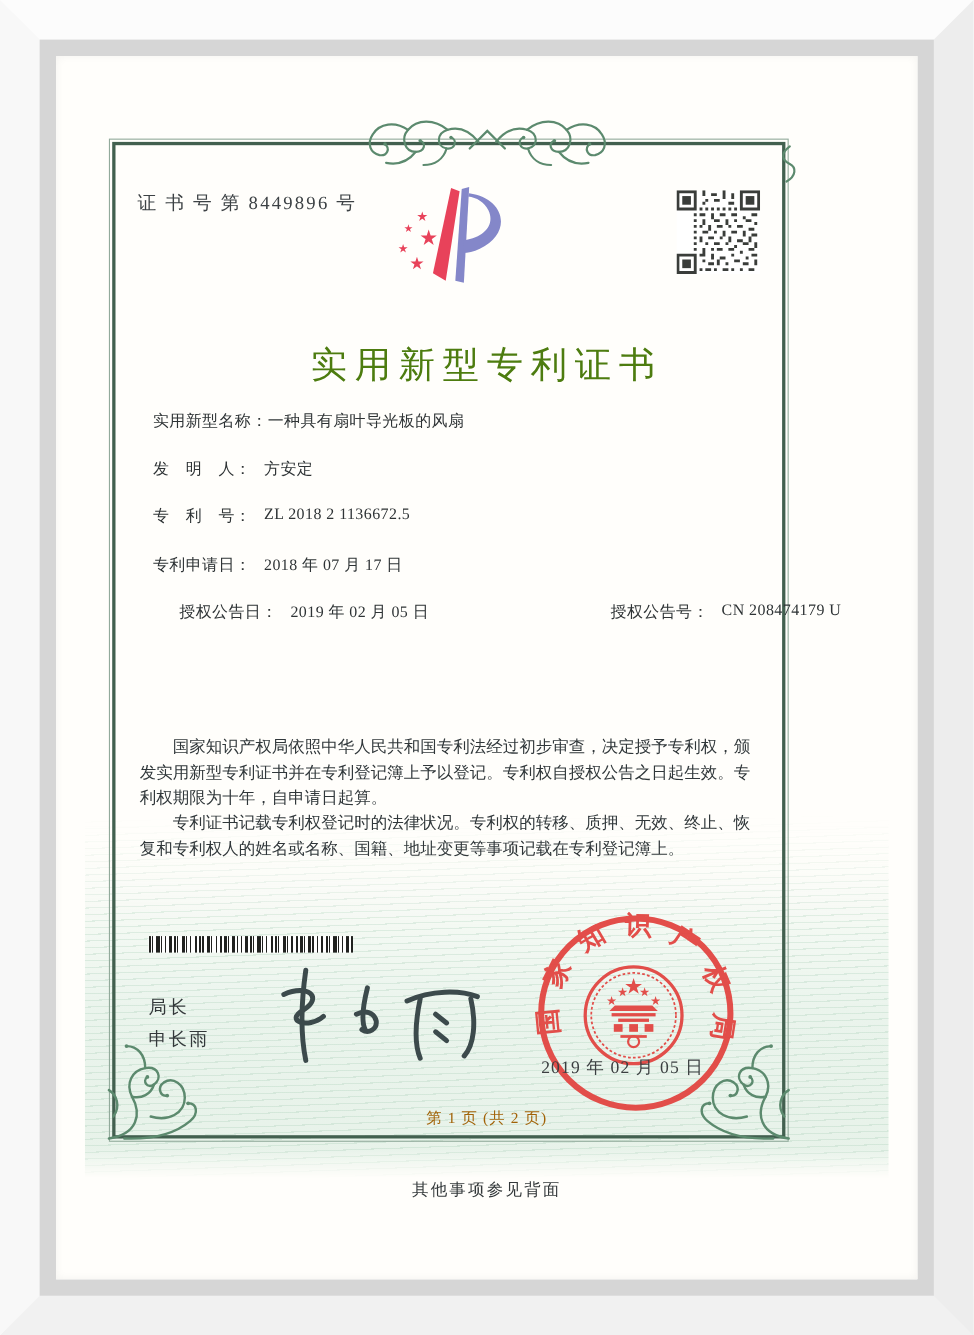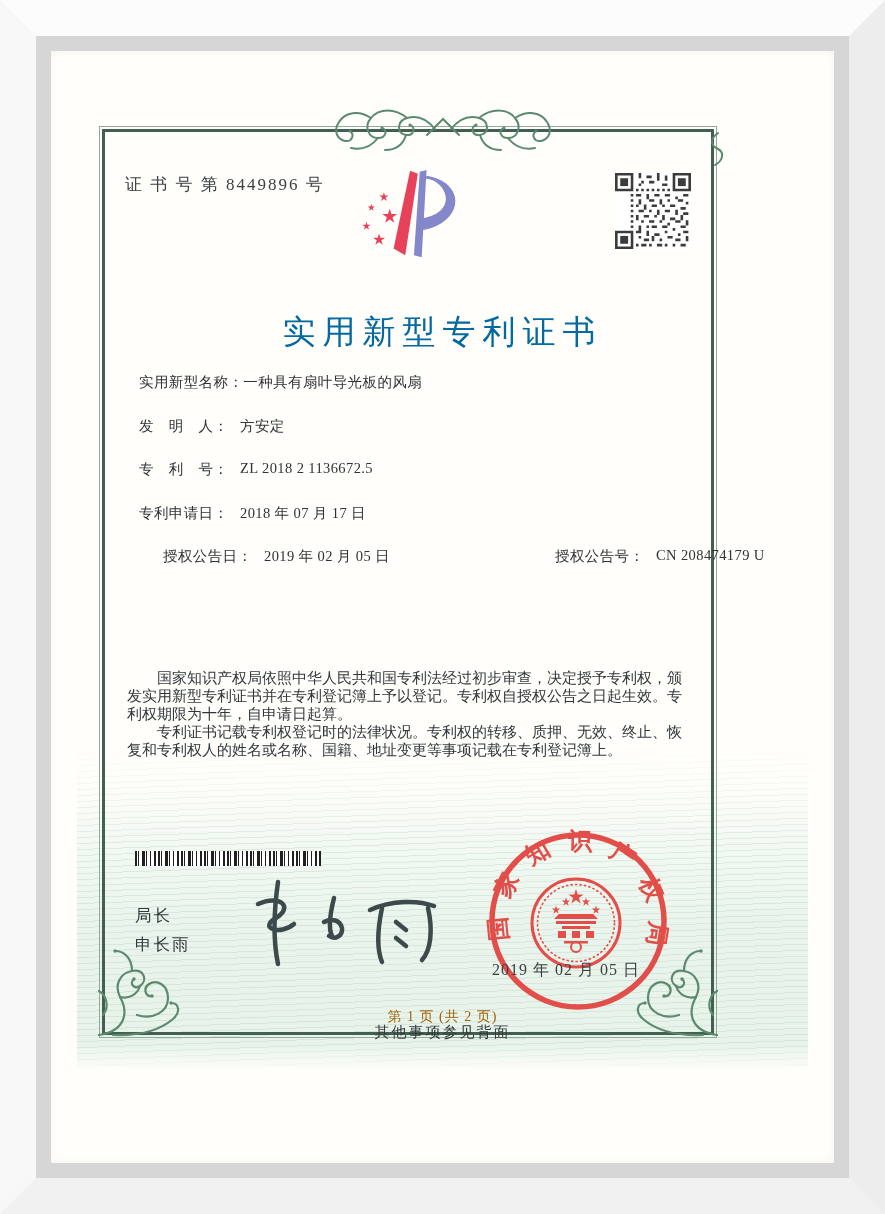--- a/index.html
+++ b/index.html
@@ -29,48 +29,48 @@
   .ornament-top{position:absolute;top:52px;left:50%;transform:translateX(-50%);}
   .flourish-bl{position:absolute;left:42px;top:868px;}
   .flourish-br{position:absolute;left:572px;top:868px;transform:scaleX(-1);}
   .curl-tr{position:absolute;left:655px;top:80px;}
   
   .cert-number{position:absolute;left:74px;top:122px;font-size:17px;
     letter-spacing:2px;color:#3c4144;}
   .logo{position:absolute;left:298px;top:116px;width:126px;height:94px;}
   .qr{position:absolute;left:564px;top:122px;width:76px;height:76px;}
   .title{position:absolute;left:0;right:0;top:237px;text-align:center;
-    font-size:33px;letter-spacing:7px;color:#0369a1;font-weight:400;}
+    font-size:33px;letter-spacing:7px;color:#4d7c0f;font-weight:400;}
   
   .fields{position:absolute;left:88px;top:322px;width:575px;}
   .row{display:flex;height:43.5px;align-items:flex-start;font-size:14.5px;
     color:#2e3335;letter-spacing:.4px;}
   .row .lab{white-space:pre;min-width:101px;}
   .row .val{white-space:pre;}
   .grant{position:relative;height:43.5px;margin-left:24px;}
   .grant .pair2{position:absolute;left:392px;top:0;display:flex;}
   
   .paras{position:absolute;left:76px;top:618px;width:560px;font-size:15px;
-    line-height:18px;color:#30373a;}
+    line-height:23px;color:#30373a;}
   .paras p{margin:0;text-indent:2em;}
   
   .barcode{position:absolute;left:84px;top:800px;width:186px;height:15px;
     background:repeating-linear-gradient(90deg,
       #20211f 0 2px,#fff 2px 3px,#20211f 3px 4px,#fff 4px 7px,
       #20211f 7px 10px,#fff 10px 11px,#20211f 11px 12px,#fff 12px 15px,
       #20211f 15px 16px,#fff 16px 19px,#20211f 19px 21px,#fff 21px 23px);}
   .officer{position:absolute;left:84px;top:850px;font-size:16.5px;
     line-height:29px;color:#33383a;letter-spacing:2px;}
   .signature{position:absolute;left:185px;top:823px;}
   .seal{position:absolute;left:435px;top:778px;width:184px;height:184px;opacity:.93;}
   .seal-date{position:absolute;left:441px;top:909px;font-size:16px;color:#3b3f41;
     letter-spacing:1px;white-space:pre;}
   .page-line{position:absolute;left:0;right:0;top:957px;text-align:center;
     font-size:14px;color:#a16207;letter-spacing:1px;}
-  .back-note{position:absolute;left:0;right:0;top:972px;text-align:center;
+  .back-note{position:absolute;left:0;right:0;top:1021px;text-align:center;
     font-size:15px;color:#33383a;letter-spacing:2px;}
 </style>
 </head>
 <body>
 
 <div class="frame-outer"></div>
 <div class="frame-inner">
   <div class="mat">
     <div class="paper">
 

